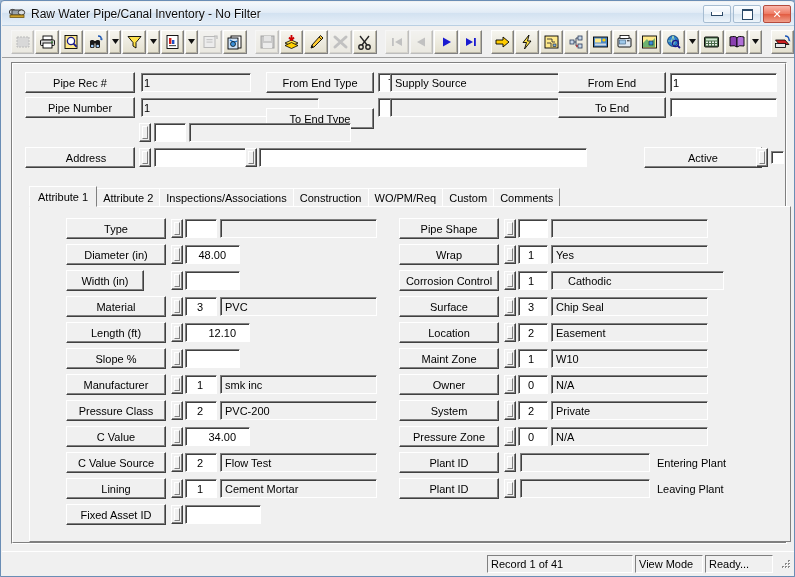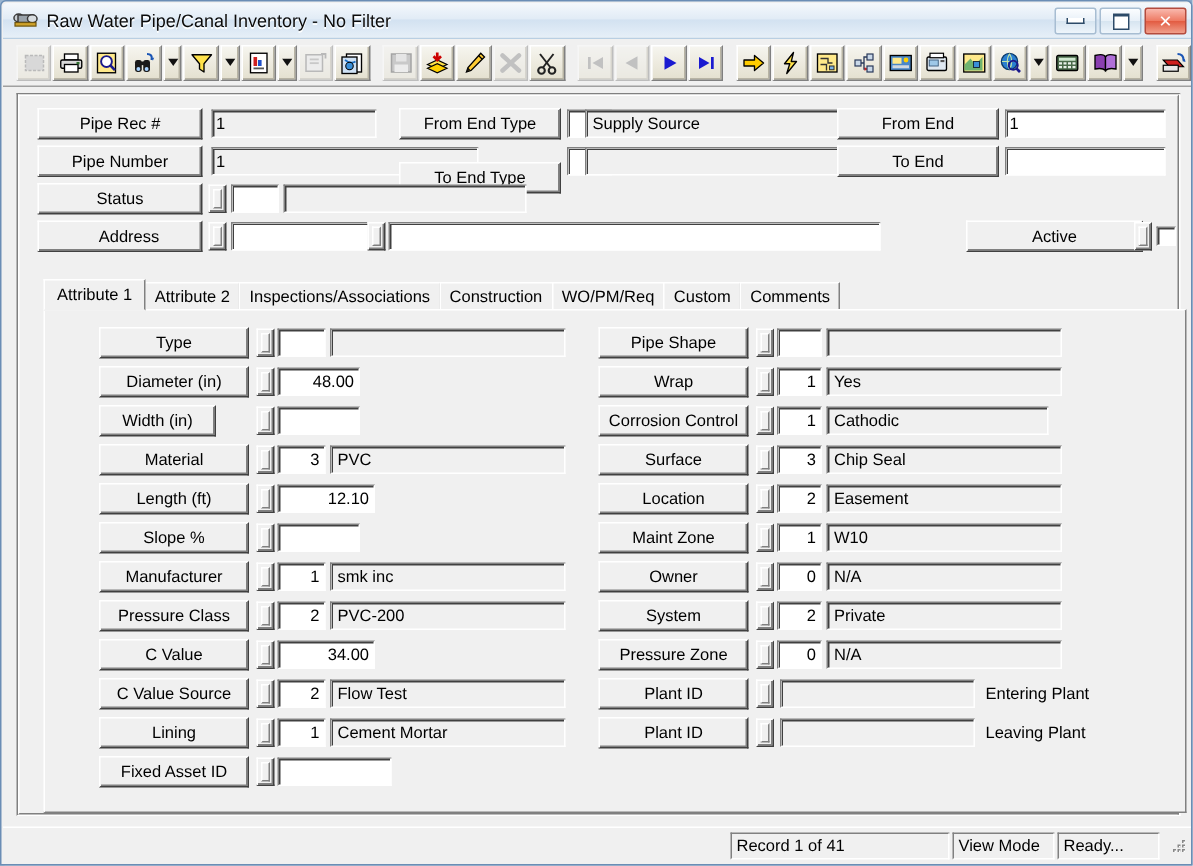--- a/index.html
+++ b/index.html
@@ -113,21 +113,21 @@
     border-top-color:#808080;border-left-color:#808080;
     border-right-color:#ffffff;border-bottom-color:#ffffff;
     box-shadow:inset 1px 1px 0 #404040;
     display:flex;align-items:center;
     padding:0 2px;
     font-size:11px;color:#000;
     font-family:"Liberation Sans",sans-serif;
     overflow:hidden;white-space:nowrap;
   }
   .txt.ro{background:#f0f0f0;}
-  .txt.num{justify-content:flex-end;padding-right:3px;}
+  .txt.num{justify-content:flex-end;padding-right:13px;}
   .spin{
     position:absolute;box-sizing:border-box;width:12px;height:19px;
     background:#f0f0f0;
     border:1px solid;
     border-top-color:#ffffff;border-left-color:#ffffff;
     border-right-color:#404040;border-bottom-color:#404040;
     box-shadow:inset -1px -1px 0 #808080;
     display:flex;align-items:center;justify-content:center;
   }
   .spin i{
@@ -493,21 +493,20 @@
         <div class="lbl-btn" style="left:12px;top:33px;width:110px;">Pipe Number</div>
         <div class="txt ro" style="left:128px;top:34px;width:178px;">1</div>
 
         <div class="lbl-btn" style="left:253px;top:33px;width:108px;margin-top:11px;">To End Type</div>
         <div class="txt num" style="left:365px;top:34px;width:30px;"></div>
         <div class="txt ro" style="left:377px;top:34px;width:204px;padding-left:4px;"></div>
 
         <div class="lbl-btn" style="left:545px;top:33px;width:108px;">To End</div>
         <div class="txt" style="left:657px;top:34px;width:107px;"></div>
 
-        <div class="lbl-btn" style="left:12px;top:58px;width:110px;">Status</div>
         <div class="spin" style="left:126px;top:59px;">
             <i></i>
           </div>
         <div class="txt" style="left:141px;top:59px;width:32px;"></div>
         <div class="txt ro" style="left:176px;top:59px;width:162px;"></div>
 
         <div class="lbl-btn" style="left:12px;top:83px;width:110px;padding-left:12px;">Address</div>
         <div class="spin" style="left:126px;top:84px;">
             <i></i>
           </div>
@@ -639,21 +638,21 @@
               <i></i>
             </div>
           <div class="txt num" style="left:488px;top:38px;width:30px;">1</div>
           <div class="txt ro" style="left:521px;top:38px;width:157px;padding-left:4px;">Yes</div>
 
           <div class="lbl-btn" style="left:369px;top:63px;width:100px;">Corrosion Control</div>
           <div class="spin" style="left:474px;top:64px;">
               <i></i>
             </div>
           <div class="txt num" style="left:488px;top:64px;width:30px;">1</div>
-          <div class="txt ro" style="left:521px;top:64px;width:148px;padding-left:4px;text-align:center;">Cathodic</div>
+          <div class="txt ro" style="left:521px;top:64px;width:173px;padding-left:16px;text-align:center;">Cathodic</div>
 
           <div class="lbl-btn" style="left:369px;top:89px;width:100px;">Surface</div>
           <div class="spin" style="left:474px;top:90px;">
               <i></i>
             </div>
           <div class="txt num" style="left:488px;top:90px;width:30px;">3</div>
           <div class="txt ro" style="left:521px;top:90px;width:157px;padding-left:4px;">Chip Seal</div>
 
           <div class="lbl-btn" style="left:369px;top:115px;width:100px;">Location</div>
           <div class="spin" style="left:474px;top:116px;">

